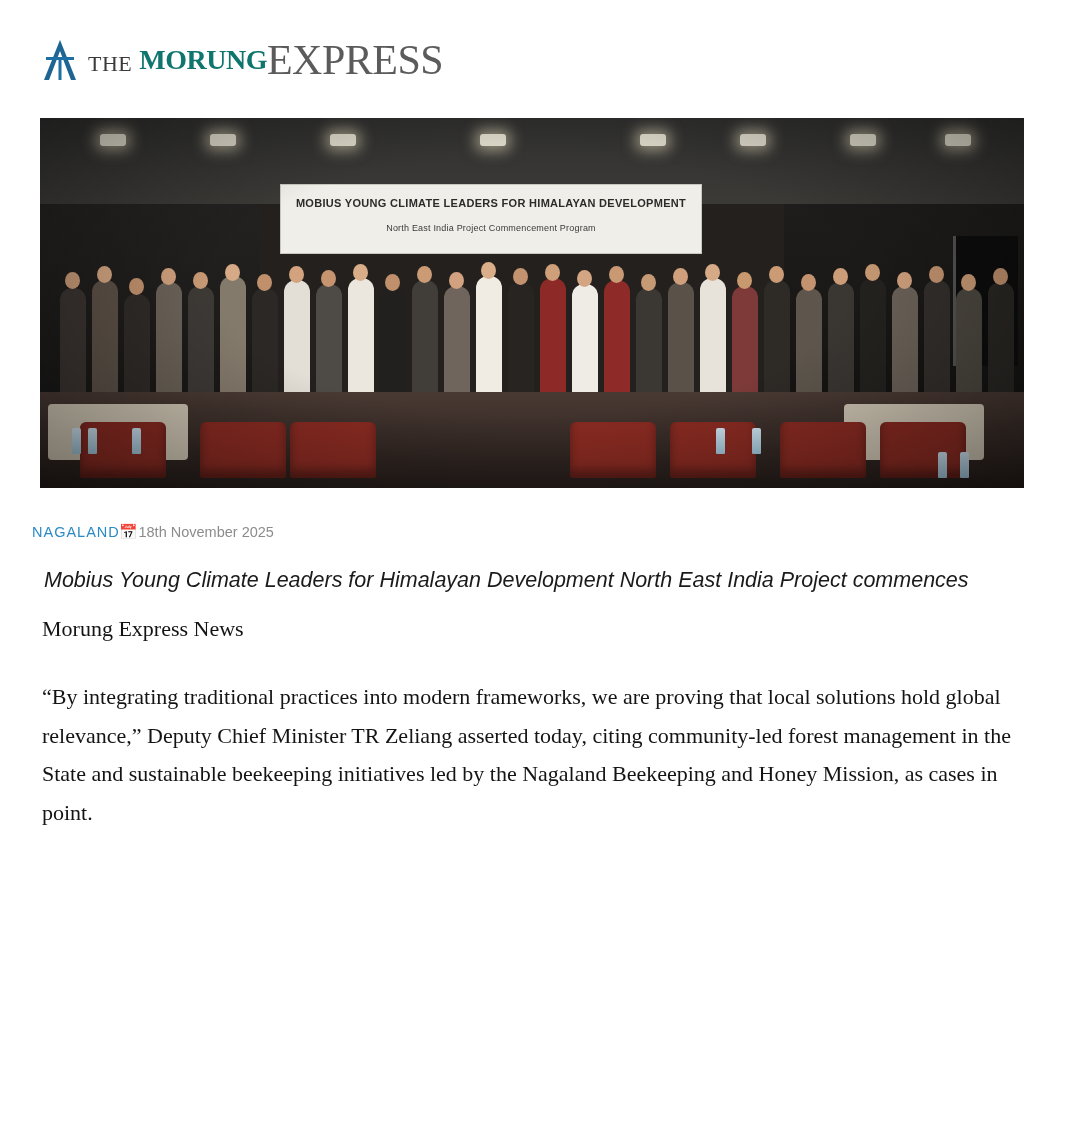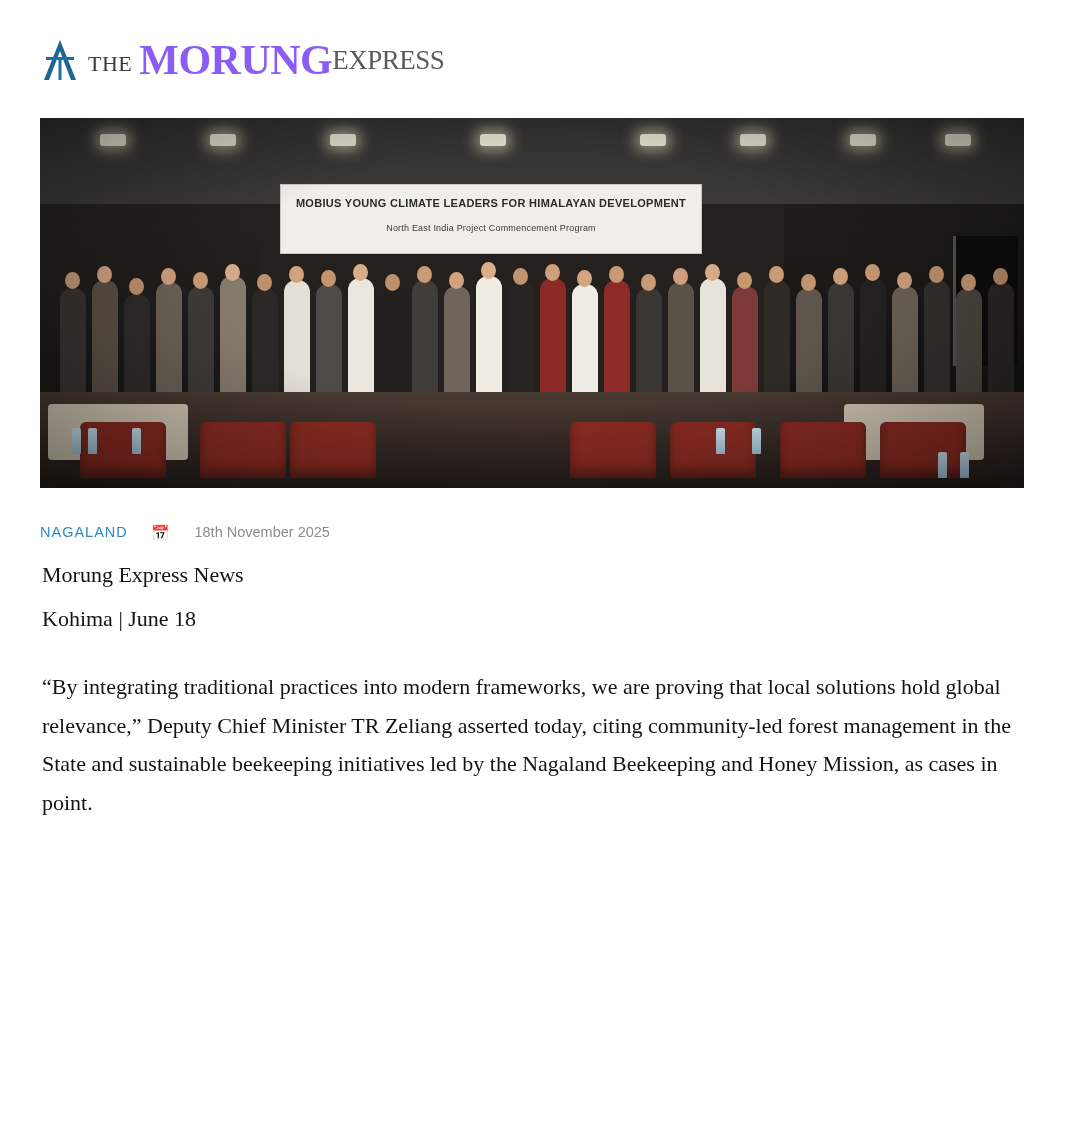--- a/index.html
+++ b/index.html
@@ -42,29 +42,29 @@
     letter-spacing: 0.5px;
     color: #3a3a3a;
     font-weight: 400;
     margin-right: 7px;
     position: relative;
     top: 4px;
   }
   .logo-morung {
     font-family: "Liberation Serif", serif;
     font-weight: bold;
-    font-size: 42px;
-    color: #8b5cf6;
+    font-size: 28px;
+    color: #0f766e;
     letter-spacing: -0.5px;
     line-height: 1;
   }
   .logo-express {
     font-family: "Liberation Serif", serif;
     font-weight: normal;
-    font-size: 27px;
+    font-size: 42px;
     color: #5b5b5b;
     letter-spacing: -0.5px;
     line-height: 1;
   }
 
   
   .headline {
     margin: 30px 52px 0 52px;
     font-family: "Liberation Sans", sans-serif;
     font-weight: bold;
@@ -158,24 +158,24 @@
     margin: 12px 0 0 0;
     width: 1010px;
     font-family: "Liberation Serif", serif;
     font-size: 21.5px;
     line-height: 1.32;
     color: #161616;
   }
 
   
   .meta {
-    margin: 36px 0 0 40px;
+    margin: 36px 0 0 32px;
     display: flex;
-    align-items: flex-end;
-    gap: 24px;
+    align-items: flex-start;
+    gap: 0;
   }
   .meta .cat {
     font-family: "Liberation Sans", sans-serif;
     font-size: 14.5px;
     letter-spacing: 1px;
     color: #2b8ac6;
     font-weight: 500;
   }
   .meta .cal-ico {
     color: #9a9a9a;
@@ -338,17 +338,17 @@
       <div class="vig"></div>
     </div>
   </figure>
 
   <div class="meta">
     <a class="cat">NAGALAND</a>
     <span class="cal-ico">📅</span>
     <span class="date">18th November 2025</span>
   </div>
 
+  <div class="standfirst">Mobius Young Climate Leaders for Himalayan Development North East India Project commences</div>
   <div class="byline">Morung Express News</div>
-  <div class="dateline">Kohima | June 18</div>
   <p class="para">“By integrating traditional practices into modern frameworks, we are proving that local solutions hold global relevance,” Deputy Chief Minister TR Zeliang asserted today, citing community-led forest management in the State and sustainable beekeeping initiatives led by the Nagaland Beekeeping and Honey Mission, as cases in point.</p>
 
 </div>
 
 </body></html>

